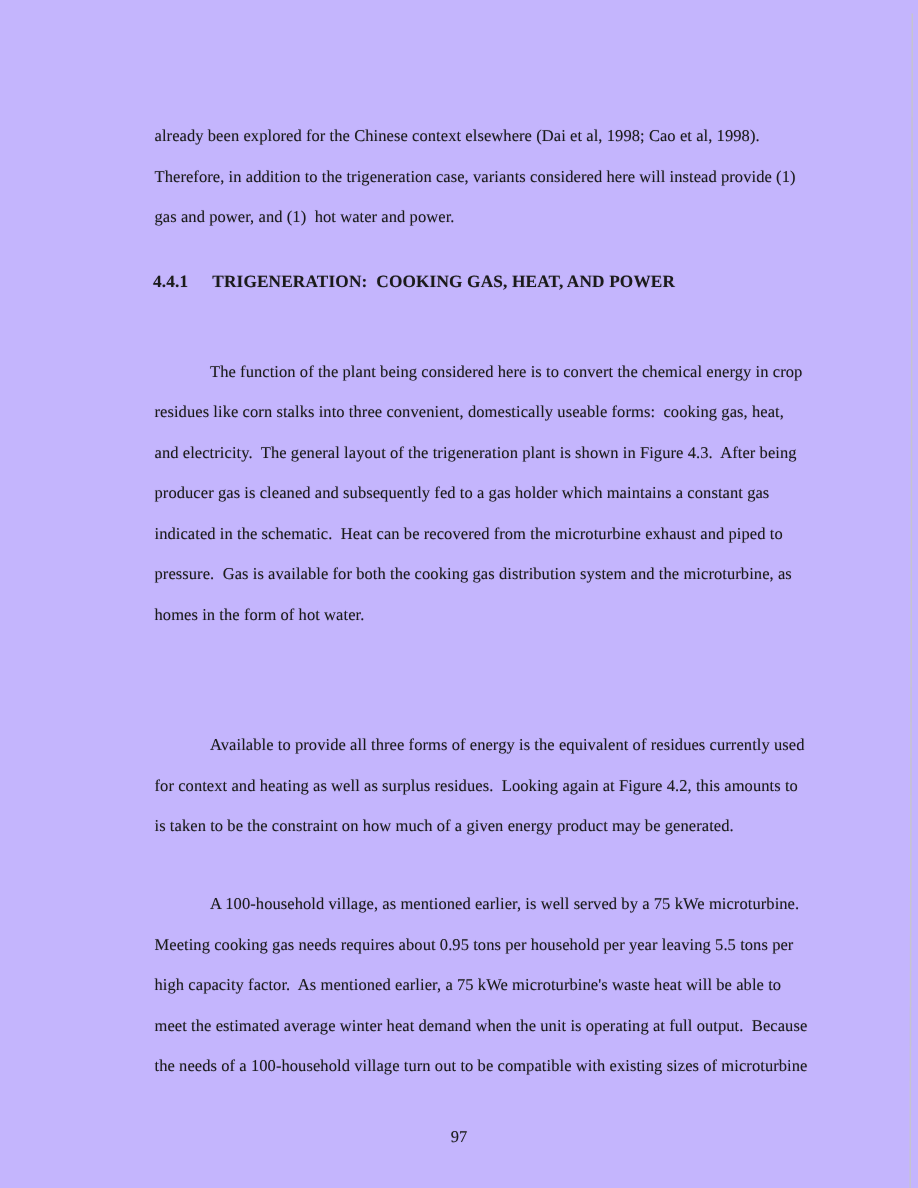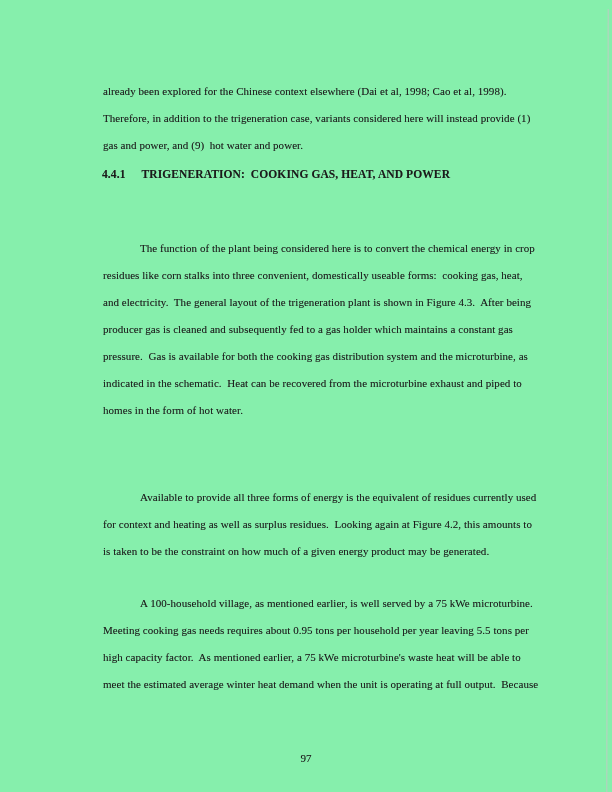--- a/index.html
+++ b/index.html
@@ -1,20 +1,20 @@
 <!DOCTYPE html>
 <html><head>
 <meta charset="utf-8">
 <style>
   html, body { margin: 0; padding: 0; background: #ffffff; }
   .page {
     position: relative;
     width: 612px;
     height: 792px;
-    background: #86efac;
+    background: #c4b5fd;
     font-family: "Liberation Serif", serif;
     color: #1b1b1b;
     overflow: hidden;
     text-shadow: 0 0 0.6px rgba(40,40,40,0.38);
   }
   .para {
     position: absolute;
     left: 103px;
     width: 460px;
   }
@@ -22,21 +22,21 @@
     white-space: pre;
     font-size: 11px;
     line-height: 27px;
     height: 27px;
     letter-spacing: 0.05px;
   }
   .line.indent { padding-left: 37px; margin-top: 32px; }
   .heading {
     position: absolute;
     left: 102px;
-    top: 161px;
+    top: 175px;
     font-weight: bold;
     font-size: 11.5px;
     line-height: 27px;
     white-space: pre;
     letter-spacing: 0.1px;
   }
   .heading .num { margin-right: 16px; }
   .pageno {
     position: absolute;
     top: 745px;
@@ -58,45 +58,46 @@
   }
 </style>
 </head>
 <body>
 
 <div class="page">
 
   <div class="para" style="top:78px">
     <div class="line">already been explored for the Chinese context elsewhere (Dai et al, 1998; Cao et al, 1998).</div>
     <div class="line">Therefore, in addition to the trigeneration case, variants considered here will instead provide (1)</div>
-    <div class="line">gas and power, and (9)  hot water and power.</div>
+    <div class="line">gas and power, and (1)  hot water and power.</div>
   </div>
 
   <div class="heading"><span class="num">4.4.1</span><span>TRIGENERATION:  COOKING GAS, HEAT, AND POWER</span></div>
 
   <div class="para" style="top:203px">
     <div class="line indent">The function of the plant being considered here is to convert the chemical energy in crop</div>
     <div class="line">residues like corn stalks into three convenient, domestically useable forms:  cooking gas, heat,</div>
     <div class="line">and electricity.  The general layout of the trigeneration plant is shown in Figure 4.3.  After being</div>
     <div class="line">producer gas is cleaned and subsequently fed to a gas holder which maintains a constant gas</div>
+    <div class="line">indicated in the schematic.  Heat can be recovered from the microturbine exhaust and piped to</div>
     <div class="line">pressure.  Gas is available for both the cooking gas distribution system and the microturbine, as</div>
-    <div class="line">indicated in the schematic.  Heat can be recovered from the microturbine exhaust and piped to</div>
     <div class="line">homes in the form of hot water.</div>
   </div>
 
   <div class="para" style="top:452px">
     <div class="line indent">Available to provide all three forms of energy is the equivalent of residues currently used</div>
     <div class="line">for context and heating as well as surplus residues.  Looking again at Figure 4.2, this amounts to</div>
     <div class="line">is taken to be the constraint on how much of a given energy product may be generated.</div>
   </div>
 
   <div class="para" style="top:558px">
     <div class="line indent">A 100-household village, as mentioned earlier, is well served by a 75 kWe microturbine.</div>
     <div class="line">Meeting cooking gas needs requires about 0.95 tons per household per year leaving 5.5 tons per</div>
     <div class="line">high capacity factor.  As mentioned earlier, a 75 kWe microturbine's waste heat will be able to</div>
     <div class="line">meet the estimated average winter heat demand when the unit is operating at full output.  Because</div>
+    <div class="line">the needs of a 100-household village turn out to be compatible with existing sizes of microturbine</div>
   </div>
 
   <div class="pageno">97</div>
 
   <div class="scan-edge"></div>
 
 </div>
 
 </body></html>

